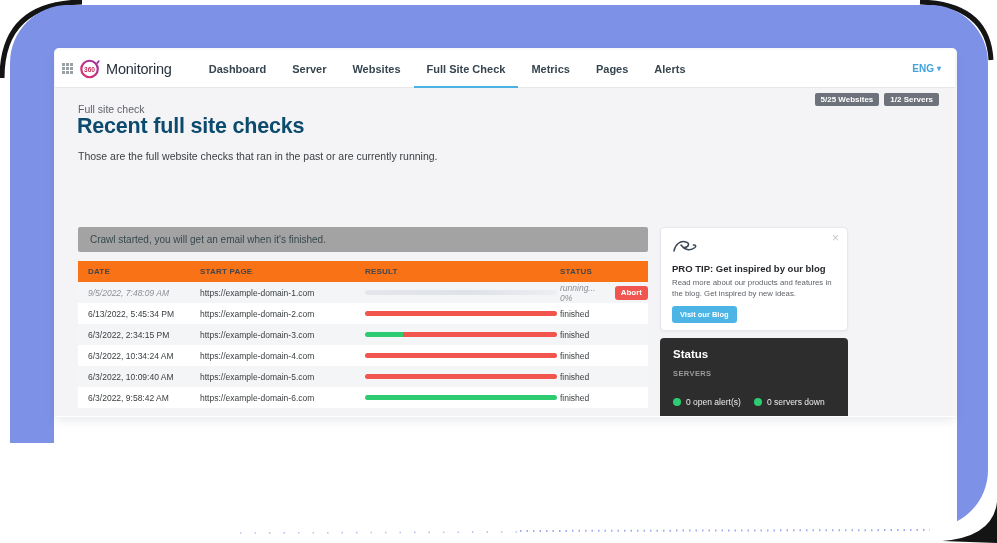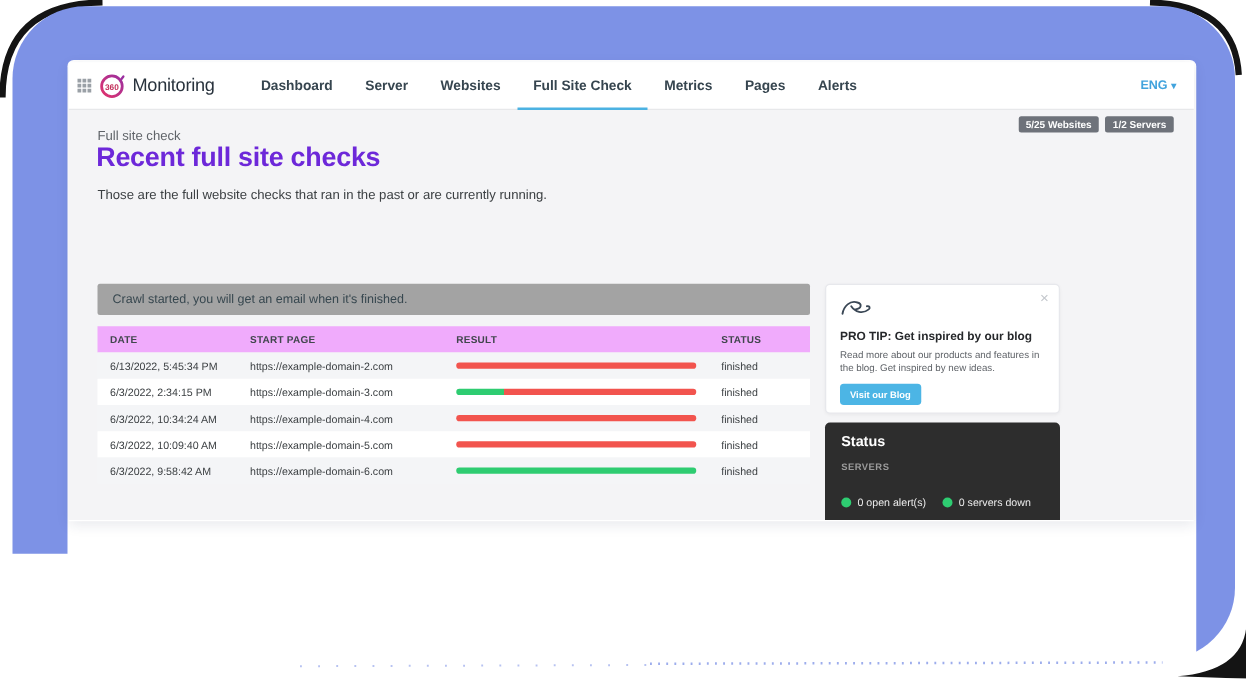--- a/index.html
+++ b/index.html
@@ -30,43 +30,43 @@
     display:flex; align-items:center; gap:3px;justify-content:space-between; }
   .nav-lang .chev { font-size:8px; }
 
   
   .content { position:relative; height:328px; background:#f4f4f6; overflow:hidden; }
   .usage-badges { position:absolute; top:5px; right:16px; display:flex; gap:5px; }
   .usage-badge { background:#6e727a; color:#fff; font-size:8px; font-weight:700;
     padding:2px 6px; border-radius:2px; cursor:pointer; }
   .breadcrumb { position:absolute; left:23px; top:15px; font-size:10.5px; color:#5f6368; }
   .page-title { position:absolute; left:22px; top:26px; font-size:21.5px; font-weight:700;
-    color:#6d28d9; letter-spacing:-.2px; }
+    color:#0c4a6e; letter-spacing:-.2px; }
   .page-desc { position:absolute; left:23px; top:62px; font-size:10.5px; color:#3c4043; }
 
   .tabs { position:absolute; left:23px; top:87px; display:flex; align-items:center; gap:22px; }
   .tab { font-size:10px; color:#9aa0a6; cursor:pointer; padding-bottom:4px;
     display:flex; align-items:center; gap:6px; }
   .tab.active { color:#3c4043; font-weight:700; border-bottom:2px solid #5f6368; }
   .biz-badge { background:#f79b2e; color:#fff; font-size:7px; font-weight:700;
     padding:2px 5px; border-radius:2px; letter-spacing:.3px; }
 
   .banner { position:absolute; left:23px; top:139px; width:570px; height:25px;
     background:#a3a3a3; border-radius:2px; font-size:10px; color:#37474f;
     line-height:25px; padding-left:12px; }
 
   
   .table { position:absolute; left:23px; top:173px; width:570px; font-size:8.5px; }
-  .t-head { display:flex; background:#f0abfc; height:21px; align-items:center;
+  .t-head { display:flex; background:#f97316; height:21px; align-items:center;
     font-weight:700; color:#41464d; font-size:8px; letter-spacing:.2px; }
   .t-row { display:flex; height:21px; align-items:center; color:#3c4043; background:#fff; }
   .t-row:nth-child(even) { background:#f4f5f7; }
   .c-date { width:122px; padding-left:10px; }
   .c-url  { width:165px; }
-  .c-result { width:212px; }
+  .c-result { width:195px; }
   .c-status { flex:1; display:flex; align-items:center; gap:5px; }
   .bar { width:192px; height:5px; border-radius:3px; }
   .muted-italic { font-style:italic; color:#8d9096; }
   .abort-btn { background:#f0554f; color:#fff; font-size:8px; font-weight:700;
     padding:2.5px 6px; border-radius:3px; cursor:pointer; font-style:normal; }
 
   
   .protip-card { position:absolute; left:605px; top:139px; width:188px; height:104px;
     background:#fff; border:1px solid #e7e8ec; border-radius:4px;
     box-shadow:0 1px 3px rgba(0,0,0,.05); padding:9px 11px; }
@@ -160,20 +160,31 @@
       <div class="banner">Crawl started, you will get an email when it's finished.</div>
 
       <div class="table">
         <div class="t-head">
           <div class="c-date">DATE</div>
           <div class="c-url">START PAGE</div>
           <div class="c-result">RESULT</div>
           <div class="c-status">STATUS</div>
         </div>
 
+        <div class="t-row">
+          <div class="c-date muted-italic">9/5/2022, 7:48:09 AM</div>
+          <div class="c-url">https://example-domain-1.com</div>
+          <div class="c-result">
+              <div class="bar" style="background: linear-gradient(90deg, rgb(228, 230, 236), rgb(223, 226, 232) 55%, rgb(237, 238, 242));"></div>
+            </div>
+          <div class="c-status">
+            <span class="muted-italic">running... 0%</span>
+            <span class="abort-btn">Abort</span>
+          </div>
+        </div>
 
         <div class="t-row">
           <div class="c-date">6/13/2022, 5:45:34 PM</div>
           <div class="c-url">https://example-domain-2.com</div>
           <div class="c-result">
               <div class="bar" style="background: rgb(242, 84, 78);"></div>
             </div>
           <div class="c-status">
               <span>finished</span>
             </div>

